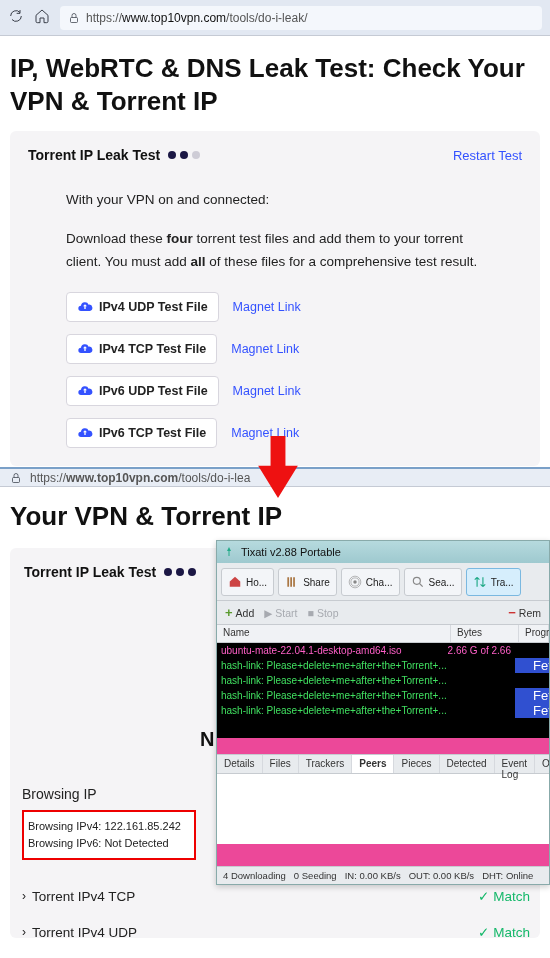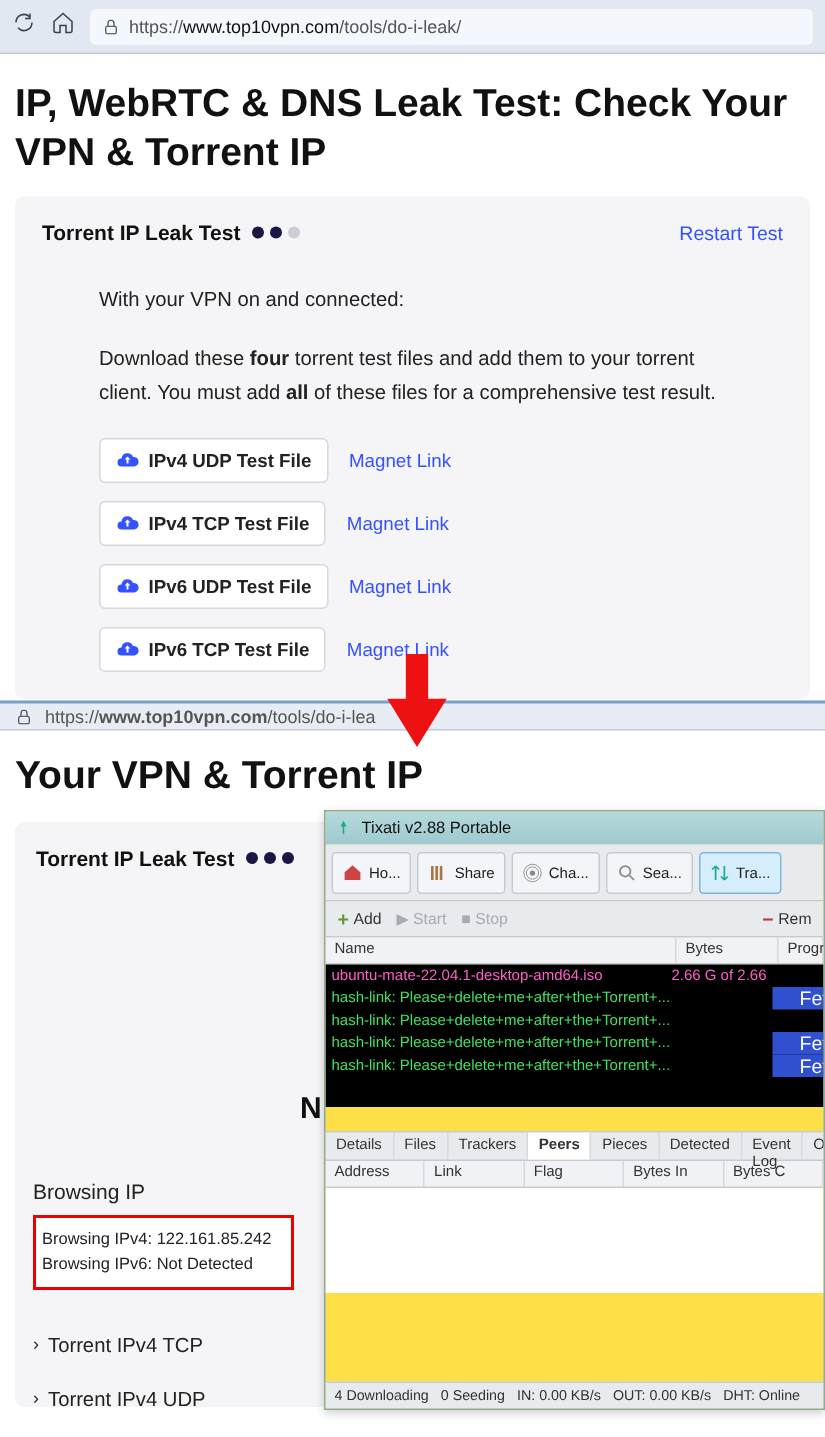--- a/index.html
+++ b/index.html
@@ -31,21 +31,21 @@
 .page2{position:absolute;top:497px;left:0;right:0;bottom:0;background:#fff;padding:4px 10px 0 10px}
 h1.pt2{font-size:26px;font-weight:800;color:#111;margin-bottom:16px}
 .card2{background:#f5f4f6;border-radius:6px;padding:16px 14px 4px 14px;min-height:390px;position:relative}
 .cut{font-size:20px;font-weight:800;color:#111;position:absolute;left:190px;top:180px}
 .bip-label{font-size:14px;color:#222;position:absolute;left:12px;top:238px}
 .redbox{position:absolute;left:12px;top:262px;width:174px;height:50px;border:2.5px solid #e00;background:#fff;padding:6px 4px;font-size:11px;line-height:1.5;color:#222}
 .mrow{position:absolute;left:12px;right:10px;display:flex;align-items:center;justify-content:space-between;font-size:13.5px;color:#222}
 .mrow .lbl{display:flex;align-items:center;gap:6px;font-weight:500}
 .mrow .chev{font-size:12px;color:#222}
 .match{color:#15b86a;display:flex;align-items:center;gap:4px;font-weight:500}
-.tixati{position:absolute;top:540px;left:216px;width:334px;height:400px;background:#fde047;border:1px solid #8aa;box-shadow:0 2px 6px rgba(0,0,0,.2);font-size:11px;overflow:hidden}
+.tixati{position:absolute;top:540px;left:216px;width:334px;height:345px;background:#ec4899;border:1px solid #8aa;box-shadow:0 2px 6px rgba(0,0,0,.2);font-size:11px;overflow:hidden}
 .tx-title{height:22px;background:linear-gradient(#b6dade,#9ec9cf);display:flex;align-items:center;gap:6px;padding:0 6px;font-size:11px;color:#111}
 .tx-title svg{width:12px;height:12px}
 .tx-toolbar{height:38px;background:#e8ebee;display:flex;align-items:flex-end;gap:4px;padding:4px 4px;border-bottom:1px solid #c7cbd0}
 .tbtn{background:#f3f5f8;border:1px solid #c7cbd0;border-radius:3px;height:28px;display:flex;align-items:center;gap:4px;padding:0 6px;font-size:10px;color:#222;cursor:pointer;white-space:nowrap}
 .tbtn.active{background:#d6eefc;border-color:#7ab8e0}
 .tbtn svg{width:14px;height:14px}
 .tx-toolbar2{height:24px;background:#e8ebee;display:flex;align-items:center;gap:10px;padding:0 8px;border-bottom:1px solid #c7cbd0;font-size:10.5px;color:#333}
 .tb2{display:flex;align-items:center;gap:3px;cursor:pointer}
 .tb2.dis{color:#a7aab0}
 .tb2 .plus{color:#5a9a2e;font-weight:bold;font-size:13px}
@@ -288,27 +288,20 @@
   <div class="tx-tabs" id="txtabs">
       <div class="">Details</div>
       <div class="">Files</div>
       <div class="">Trackers</div>
       <div class="sel">Peers</div>
       <div class="">Pieces</div>
       <div class="">Detected</div>
       <div class="">Event Log</div>
       <div class="">Op</div>
     </div>
-  <div class="tx-peerh" id="txph">
-      <div style="flex:1">Address</div>
-      <div style="flex:1">Link</div>
-      <div style="flex:1">Flag</div>
-      <div style="flex:1">Bytes In</div>
-      <div style="flex:1">Bytes C</div>
-    </div>
   <div class="tx-peerbody"></div>
   <div class="tx-status">
     <span>4 Downloading</span>
       <span>0 Seeding</span>
     <span>IN: 0.00 KB/s</span>
       <span>OUT: 0.00 KB/s</span>
     <span>DHT: Online</span>
   </div>
 </div>
 

